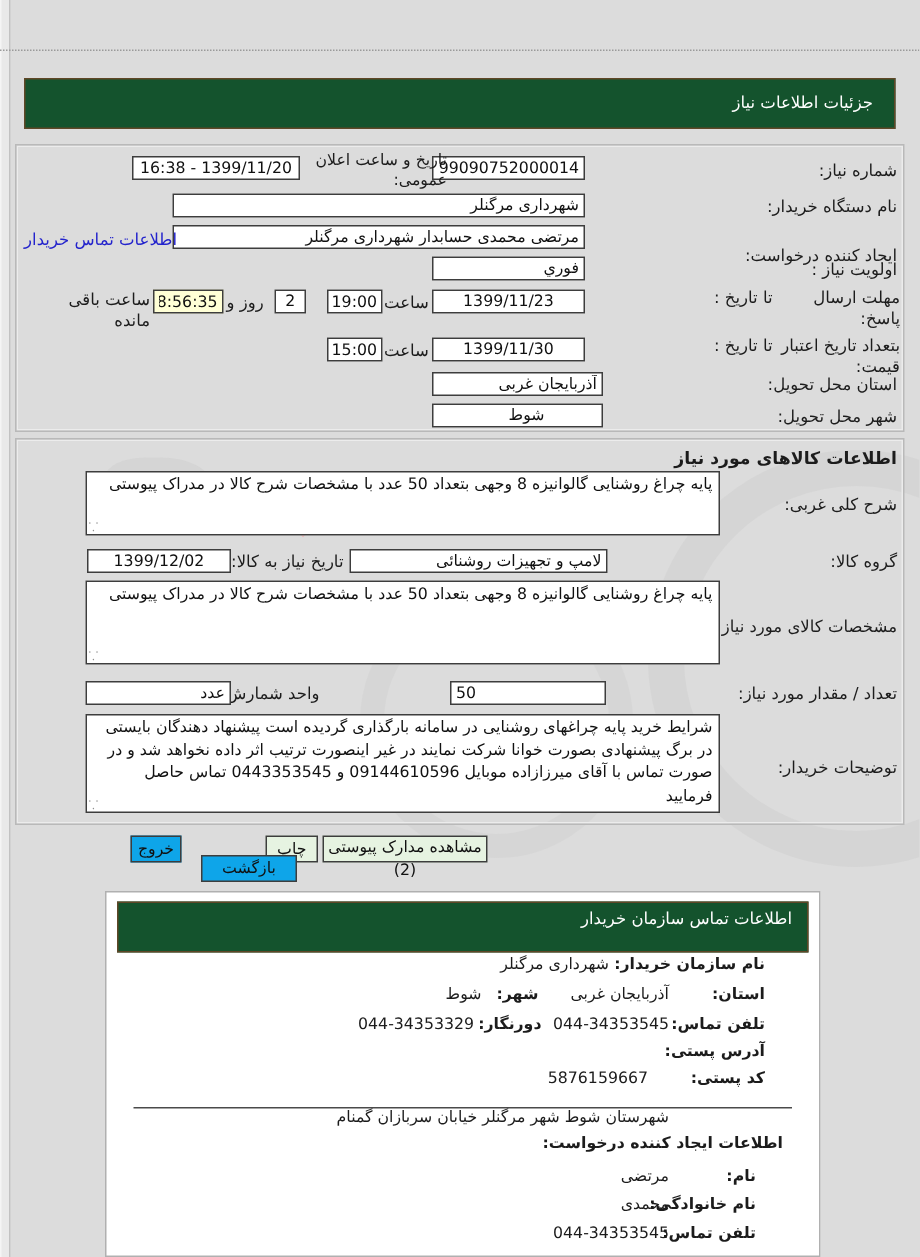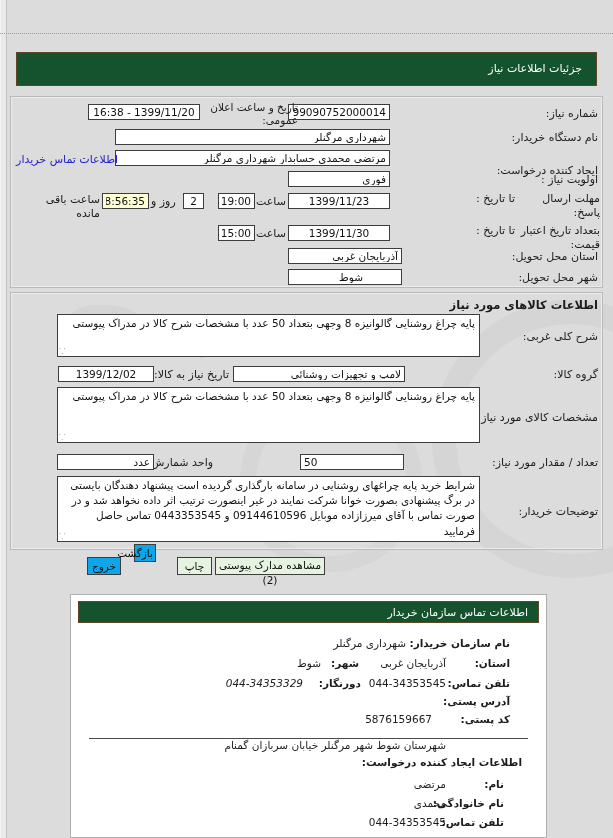--- a/index.html
+++ b/index.html
@@ -139,44 +139,44 @@
     <textarea class="tarea" readonly="" style="">شرایط خرید پایه چراغهای روشنایی در سامانه بارگذاری گردیده است پیشنهاد دهندگان بایستی در برگ پیشنهادی بصورت خوانا شرکت نمایند در غیر اینصورت ترتیب اثر داده نخواهد شد و در صورت تماس با آقای میرزازاده موبایل 09144610596 و 0443353545 تماس حاصل فرمایید</textarea>
     <div class="abs grip" style="left:2px;bottom:1px;">⸪</div>
   </div>
 
   <div class="abs" style="top:557px;left:215px;width:110px;">
     <button class="btn green">مشاهده مدارک پیوستی (2)</button>
   </div>
   <div class="abs" style="top:557px;left:177px;width:35px;">
     <button class="btn green">چاپ</button>
   </div>
-  <div class="abs" style="top:544px;left:134px;width:22px;">
+  <div class="abs" style="top:570px;left:134px;width:64px;">
     <button class="btn pink">بازگشت</button>
   </div>
   <div class="abs" style="top:557px;left:87px;width:34px;">
     <button class="btn pink">خروج</button>
   </div>
 
   <div class="abs white-panel" style="top:594px;left:70px;width:477px;height:244px;">
-    <div class="abs section-bar" style="top:6px;right:7px;left:7px;height:22px;line-height:21px;padding-right:10px;">
+    <div class="abs section-bar" style="top:6px;right:7px;left:7px;height:34px;line-height:21px;padding-right:10px;">
       <span>اطلاعات تماس سازمان خریدار</span>
     </div>
 
     <div class="abs lbl bold smalltxt" style="top:42px;right:36px;">نام سازمان خریدار:</div>
     <div class="abs smalltxt" style="top:42px;right:140px;">شهرداری مرگنلر</div>
 
     <div class="abs lbl bold smalltxt" style="top:62px;right:36px;">استان:</div>
     <div class="abs smalltxt" style="top:62px;right:100px;">آذربایجان غربی</div>
     <div class="abs lbl bold smalltxt" style="top:62px;right:187px;">شهر:</div>
     <div class="abs smalltxt" style="top:62px;right:225px;">شوط</div>
 
     <div class="abs lbl bold smalltxt" style="top:82px;right:36px;">تلفن تماس:</div>
     <div class="abs smalltxt" style="top:82px;right:100px;direction:ltr;">044-34353545</div>
     <div class="abs lbl bold smalltxt" style="top:82px;right:185px;">دورنگار:</div>
-    <div class="abs smalltxt" style="top:82px;right:243px;direction:ltr;font-style:italic;">044-34353329</div>
+    <div class="abs smalltxt" style="top:82px;right:230px;direction:ltr;">044-34353329</div>
 
     <div class="abs lbl bold smalltxt" style="top:100px;right:36px;">آدرس پستی:</div>
     <div class="abs smalltxt" style="top:100px;right:100px;margin-top:44px;">شهرستان شوط شهر مرگنلر خیابان سربازان گمنام</div>
 
     <div class="abs lbl bold smalltxt" style="top:118px;right:36px;">کد پستی:</div>
     <div class="abs smalltxt" style="top:118px;right:114px;direction:ltr;">5876159667</div>
 
     <div class="abs divline" style="top:143px;right:18px;left:18px;"></div>
 
     <div class="abs lbl bold smalltxt" style="top:161px;right:24px;">اطلاعات ایجاد کننده درخواست:</div>

